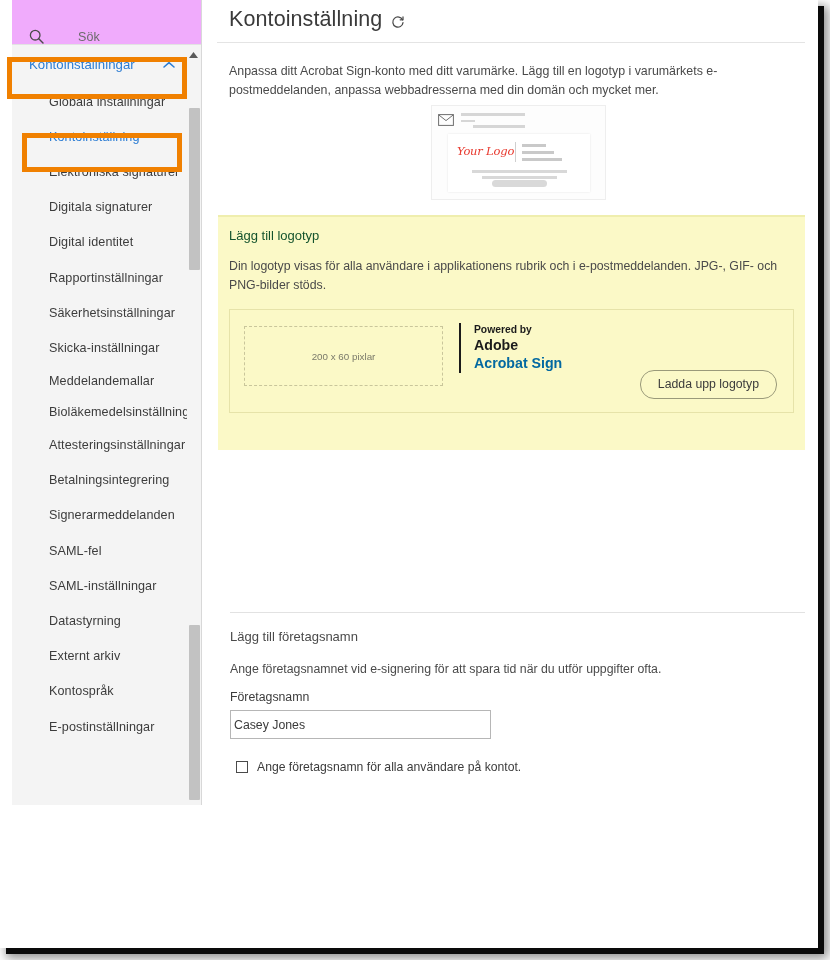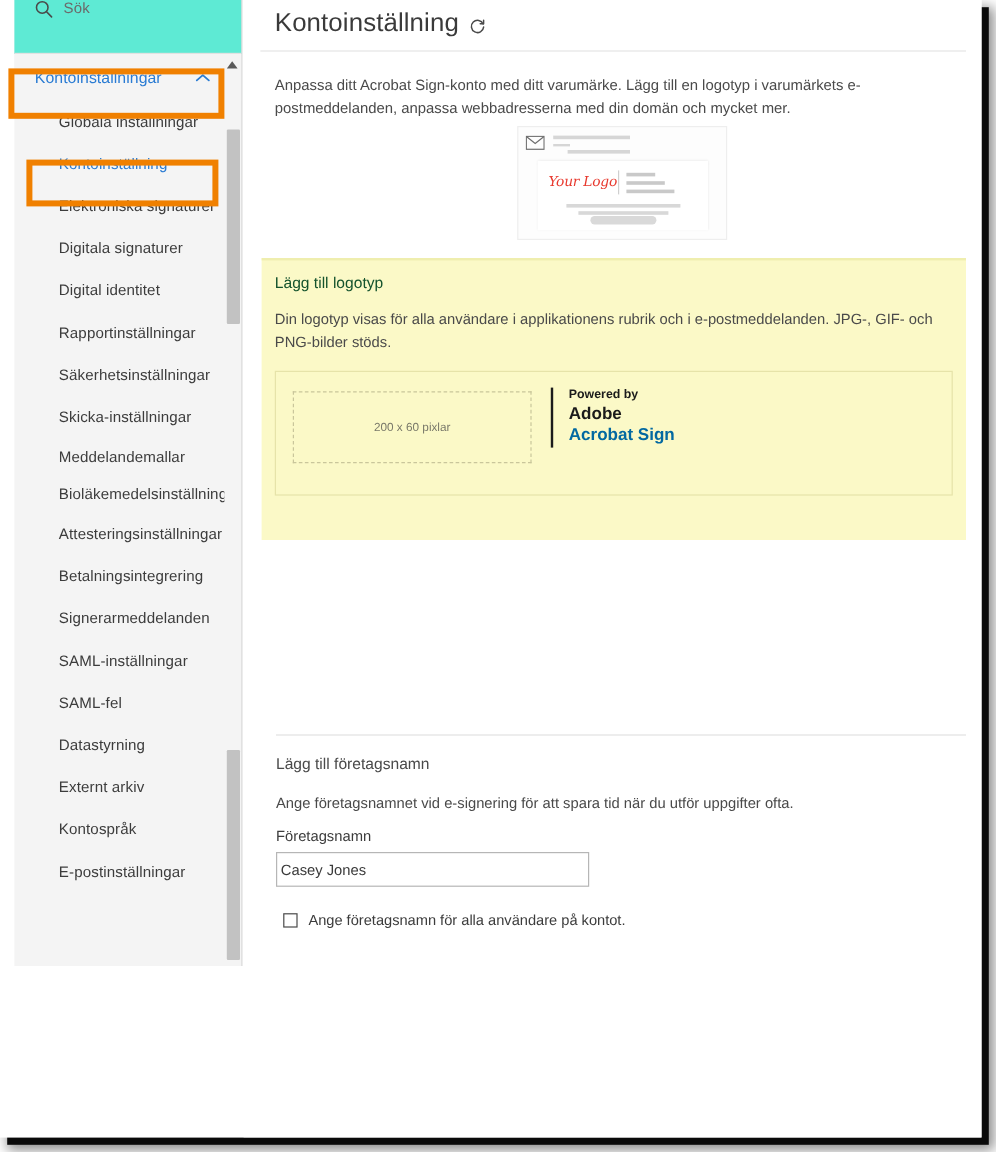--- a/index.html
+++ b/index.html
@@ -28,26 +28,27 @@
     left: 12px; top: 0;
     width: 190px; height: 805px;
     background: #f4f4f4;
     border-right: 1px solid #d8d8d8;
     box-sizing: border-box;
   }
   .search-box {
     position: absolute;
     left: 0; top: 0;
     width: 189px; height: 45px;
-    background: #5eead4;
+    background: #f0abfc;
     border-bottom: 1px solid #e2e2e2;
     box-sizing: border-box;
     display: flex;
-    align-items: flex-start;
+    align-items: flex-end;
     padding-left: 17px;
+    gap: 25px;
   }
   .search-icon {
     width: 15px; height: 15px;
     flex: 0 0 auto;
     margin-right: 9px;
     position: relative;
     top: 0px;
   }
   .search-icon svg { display:block; }
   .search-placeholder {
@@ -350,22 +351,22 @@
       <div class="nav-item">Digitala signaturer</div>
       <div class="nav-item">Digital identitet</div>
       <div class="nav-item">Rapportinställningar</div>
       <div class="nav-item">Säkerhetsinställningar</div>
       <div class="nav-item">Skicka-inställningar</div>
       <div class="nav-item tight">Meddelandemallar</div>
       <div class="nav-item tight">Bioläkemedelsinställningar</div>
       <div class="nav-item">Attesteringsinställningar</div>
       <div class="nav-item">Betalningsintegrering</div>
       <div class="nav-item">Signerarmeddelanden</div>
+      <div class="nav-item">SAML-fel</div>
       <div class="nav-item">SAML-inställningar</div>
-      <div class="nav-item">SAML-fel</div>
       <div class="nav-item">Datastyrning</div>
       <div class="nav-item">Externt arkiv</div>
       <div class="nav-item">Kontospråk</div>
       <div class="nav-item">E-postinställningar</div>
     </div>
 
     <div class="sb-track"></div>
     <div class="sb-arrow-up">
       <svg width="11" height="10" viewBox="0 0 11 10">
         <polygon points="5.5,2 10,8 1,8" fill="#5a5a5a"></polygon>
@@ -427,20 +428,21 @@
 
       <div class="logo-panel">
         <div class="dropzone">
           <span>200 x 60 pixlar</span>
         </div>
         <div class="powered">
           <div class="p1">Powered by</div>
           <div class="p2">Adobe</div>
           <div class="p3">Acrobat Sign</div>
         </div>
+        <button class="upload-btn">Ladda upp logotyp</button>
       </div>
     </div>
 
 
     <div class="form-sec" style="top:612px; height:190px;">
       <div class="sec-rule" style="top:0px;"></div>
       <div class="form-head" style="position:absolute; left:12px; top:17px;">Lägg till företagsnamn</div>
       <div class="form-desc" style="position:absolute; left:12px; top:48px; width:575px;">Ange företagsnamnet vid e-signering för att spara tid när du utför uppgifter ofta.</div>
       <div class="field-label" style="position:absolute; left:12px; top:78px;">Företagsnamn</div>
       <input class="txt-input" style="position: absolute; left: 12px; top: 98px; width: 261px;" type="text" value="Casey Jones">

